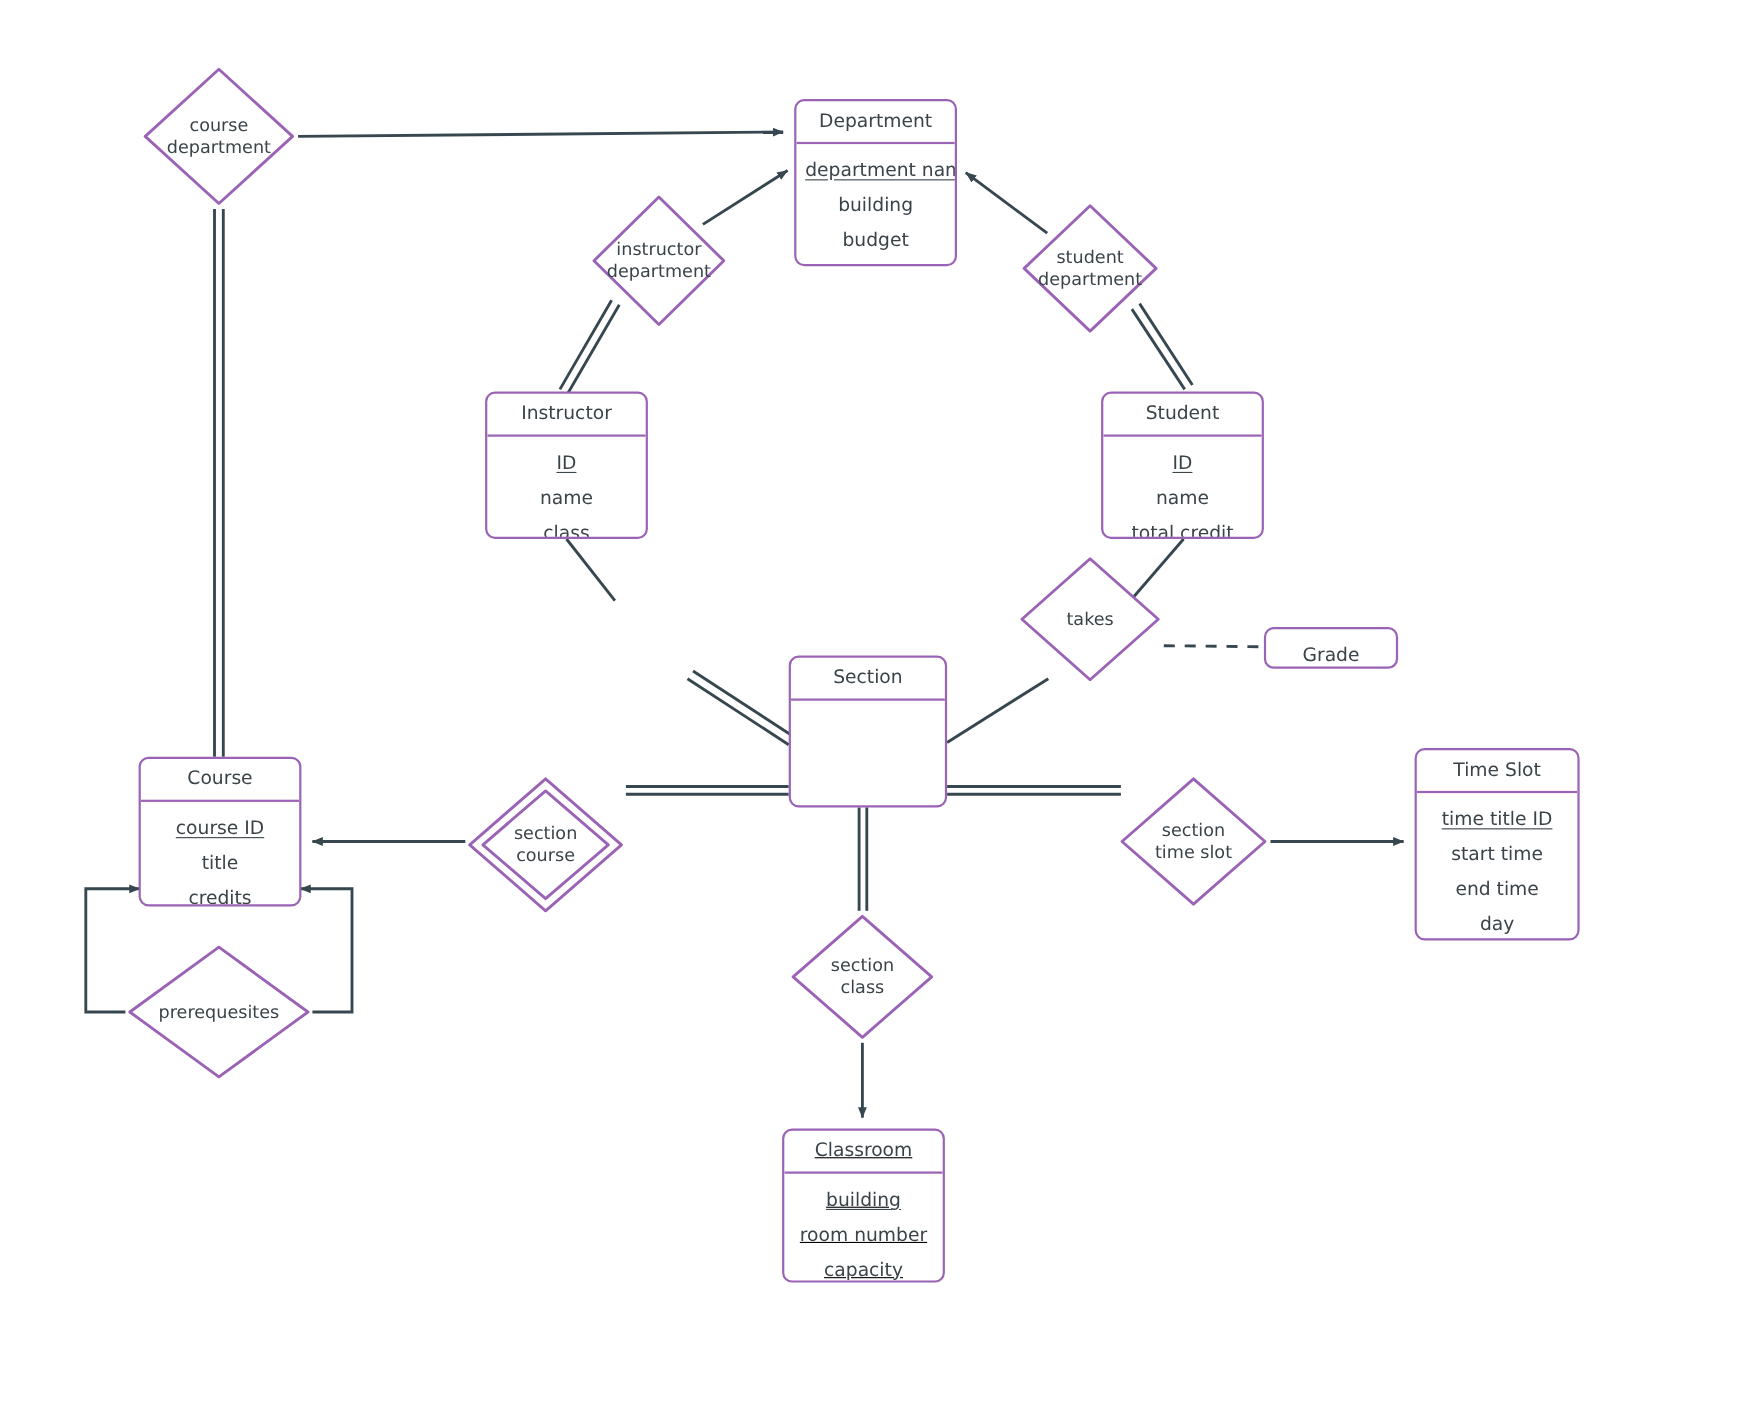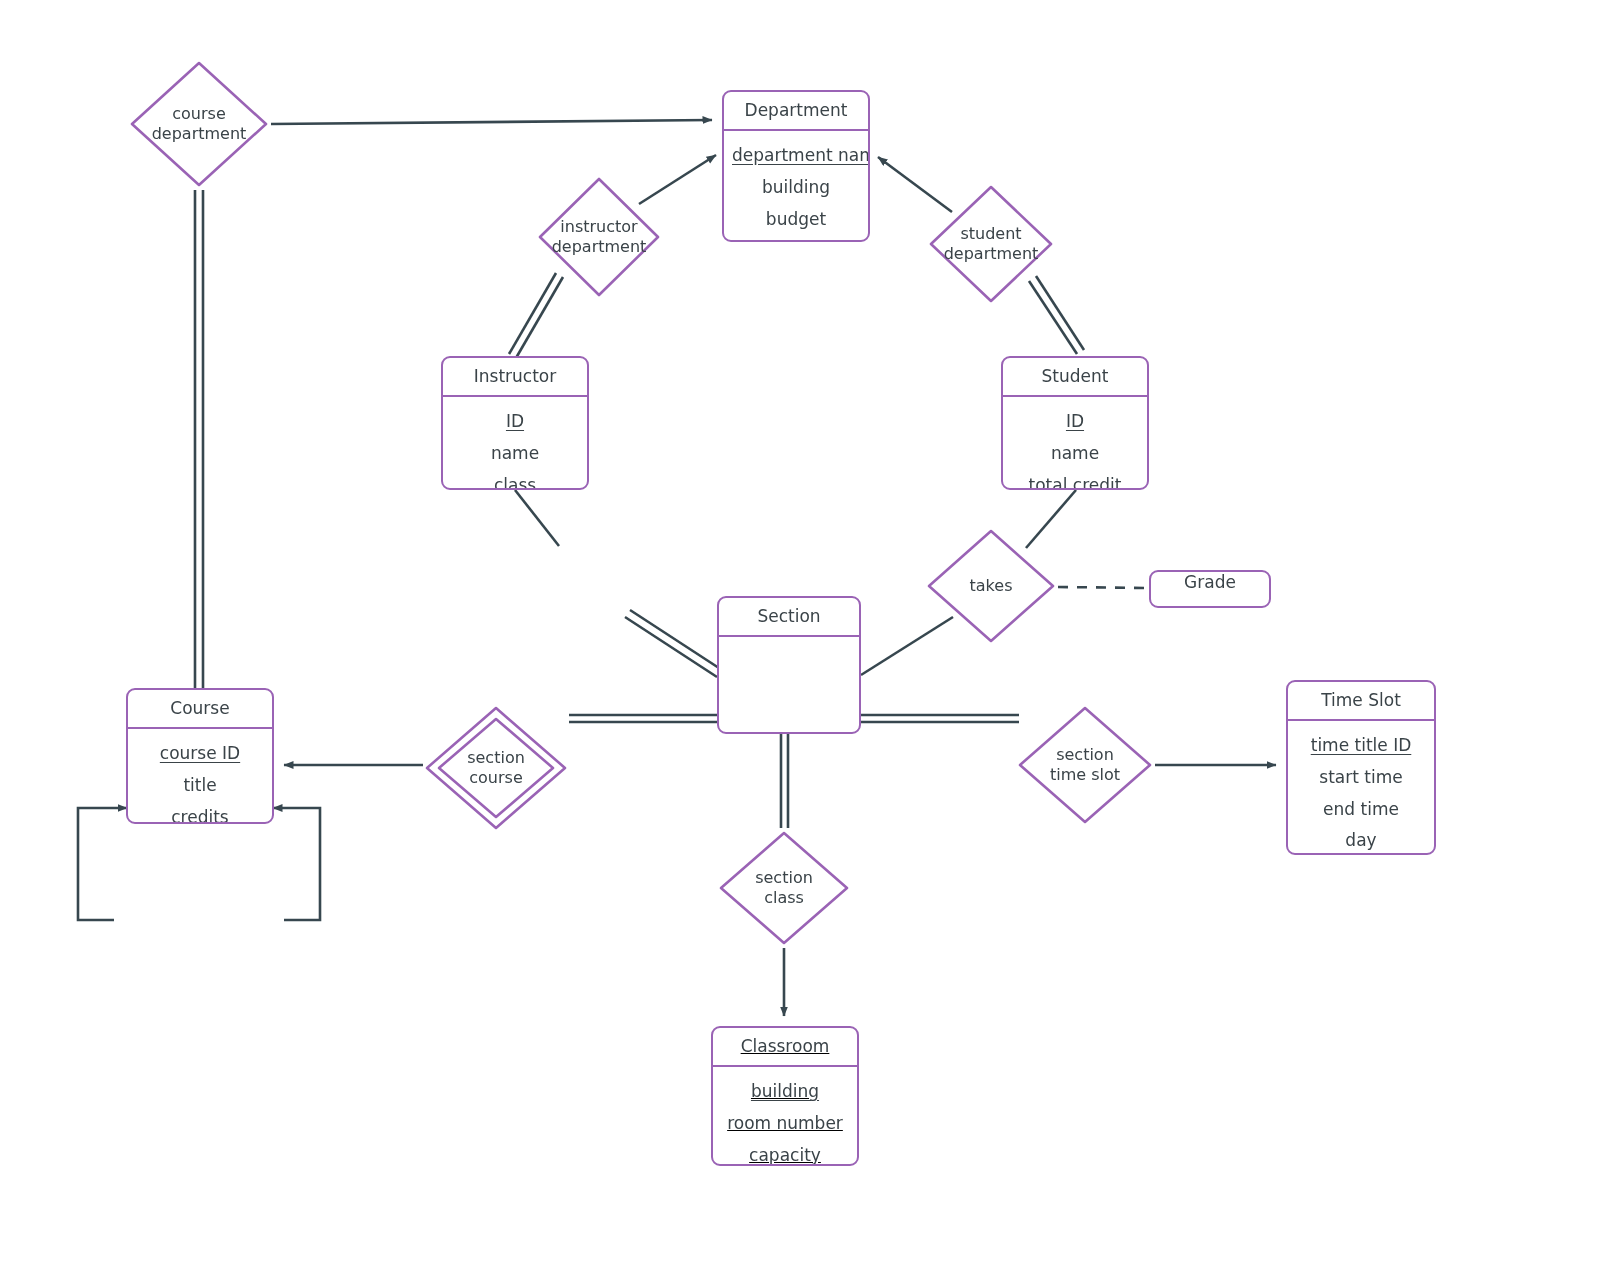--- a/index.html
+++ b/index.html
@@ -52,21 +52,21 @@
     line-height: 1.28;
     padding: 5px 2px;
     white-space: nowrap;
   }
   .entity .attr.key {
     text-decoration: underline;
     text-underline-offset: 3px;
   }
   .entity.simple {
     display: flex;
-    align-items: flex-start;
+    align-items: flex-end;
     justify-content: center;
   }
   .entity.simple .ent-title {
     border-bottom: none;
     padding: 0;
   }
 
   
   .rel {
     position: absolute;
@@ -235,21 +235,21 @@
   <div class="rel" style="left:926px; top:182px; width:130px; height:124px;">
     <svg class="dia" viewBox="0 0 130 124">
       <path d="M 65,5 L 125,62 L 65,119 L 5,62 Z" fill="#ffffff" stroke="#9a63b5" stroke-width="2.6" stroke-linejoin="round"></path>
     </svg>
     <div class="rel-label">student
 department</div>
   </div>
 
 
 
-  <div class="rel" style="left:924px; top:526px; width:134px; height:120px;text-decoration:underline;">
+  <div class="rel" style="left:924px; top:503px; width:134px; height:120px;text-decoration:underline;">
     <svg class="dia" viewBox="0 0 134 120">
       <path d="M 67,5 L 129,60 L 67,115 L 5,60 Z" fill="#ffffff" stroke="#9a63b5" stroke-width="2.6" stroke-linejoin="round"></path>
     </svg>
     <div class="rel-label">takes</div>
   </div>
 
   <div class="rel" style="left:423px; top:704px; width:146px; height:128px;">
     <svg class="dia" viewBox="0 0 146 128">
       <path d="M 73,4 L 142,64 L 73,124 L 4,64 Z" fill="#ffffff" stroke="#9a63b5" stroke-width="2.6" stroke-linejoin="round"></path>
       <path d="M 73,15 L 130,64 L 73,113 L 16,64 Z" fill="#ffffff" stroke="#9a63b5" stroke-width="2.6" stroke-linejoin="round"></path>
@@ -267,14 +267,20 @@
   </div>
 
   <div class="rel" style="left:716px; top:828px; width:136px; height:120px;">
     <svg class="dia" viewBox="0 0 136 120">
       <path d="M 68,5 L 131,60 L 68,115 L 5,60 Z" fill="#ffffff" stroke="#9a63b5" stroke-width="2.6" stroke-linejoin="round"></path>
     </svg>
     <div class="rel-label">section
 class</div>
   </div>
 
+  <div class="rel" style="left:114px; top:857px; width:170px; height:126px;">
+    <svg class="dia" viewBox="0 0 170 126">
+      <path d="M 85,4 L 166,63 L 85,122 L 4,63 Z" fill="#ffffff" stroke="#9a63b5" stroke-width="2.6" stroke-linejoin="round"></path>
+    </svg>
+    <div class="rel-label">prerequesites</div>
+  </div>
 
 </div>
 
 </body></html>

